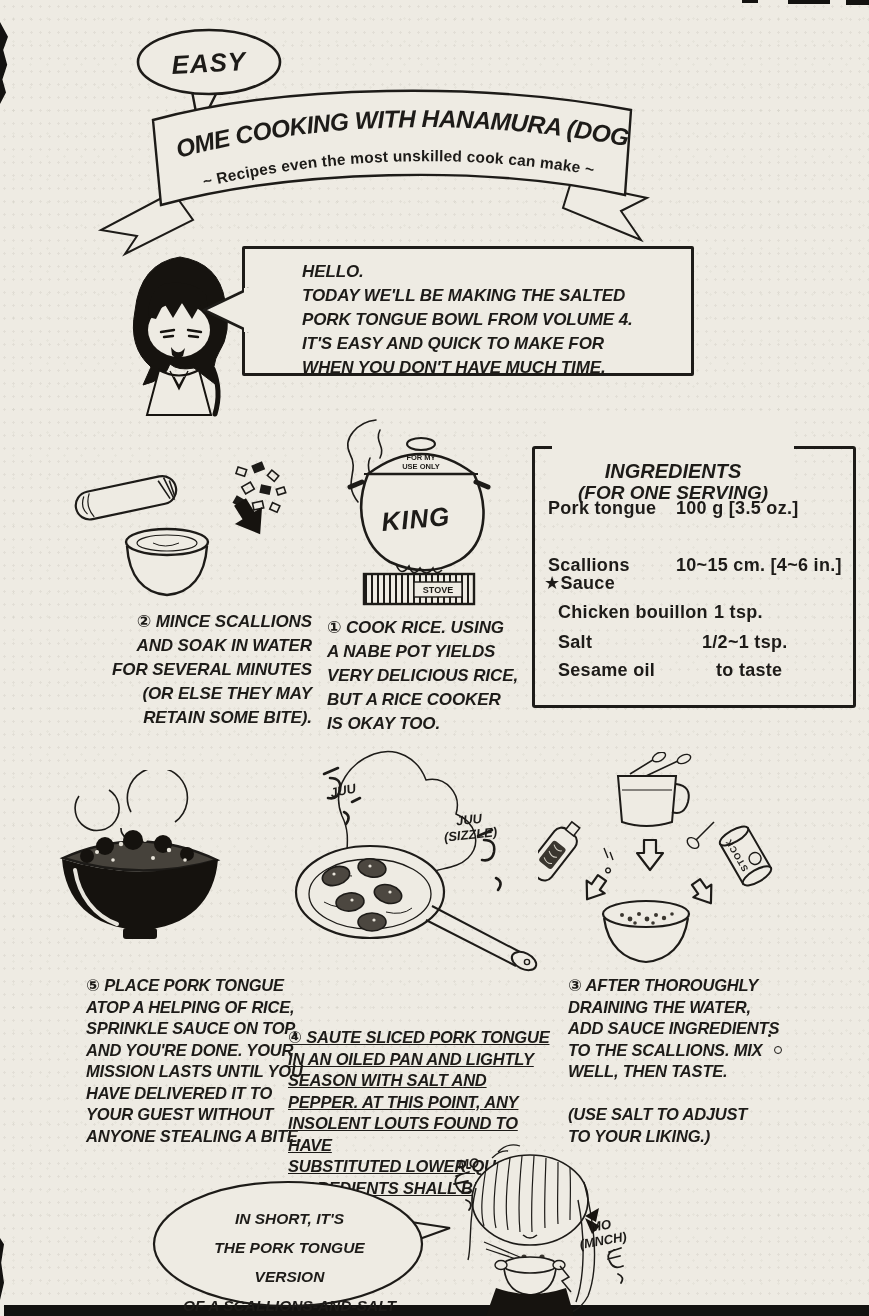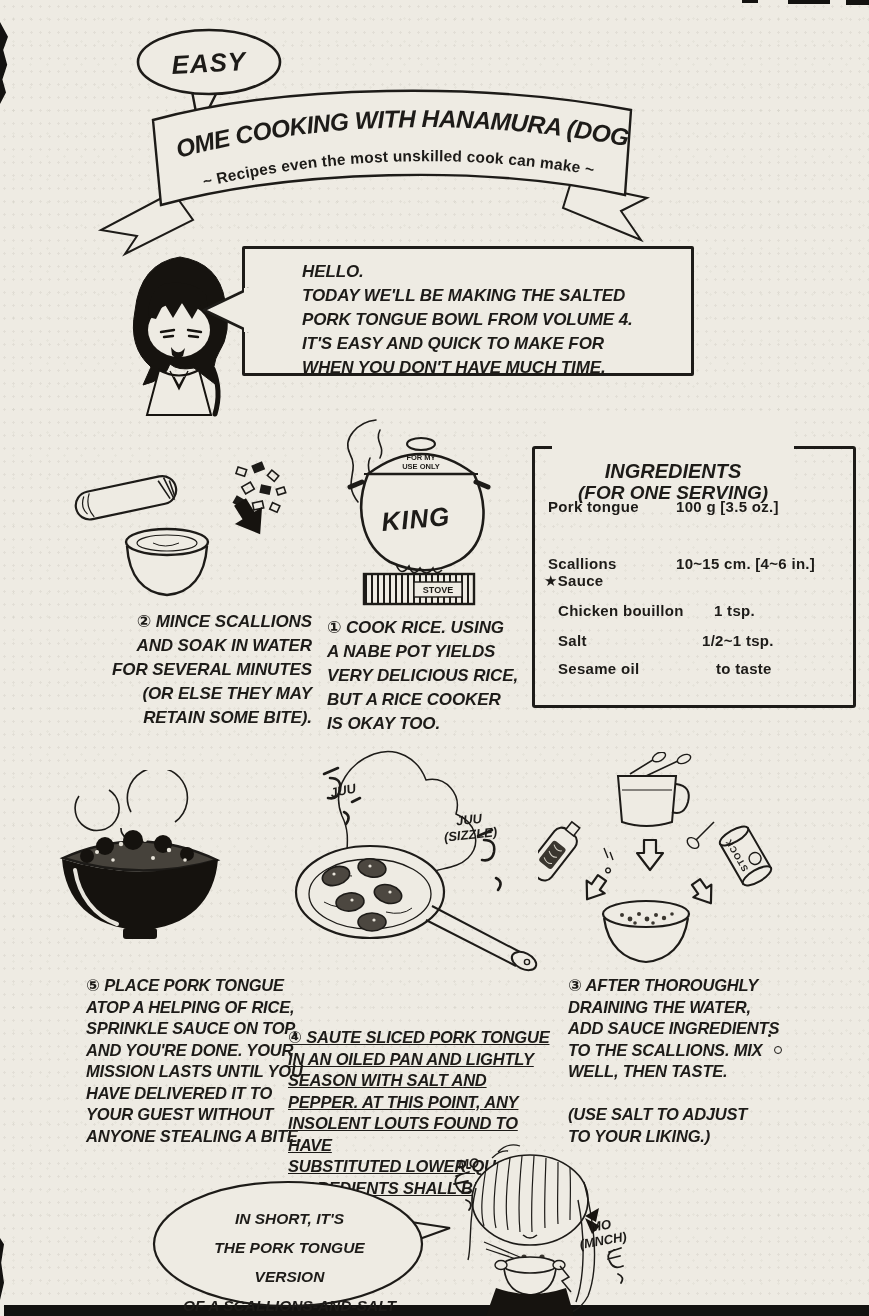--- a/index.html
+++ b/index.html
@@ -42,21 +42,21 @@
     background:transparent;
     border:3px solid var(--ink);
     border-radius:3px;
   }
   .ing-head{
     background:var(--paper);
     text-align:center;
     font-weight:bold;font-style:italic;
     padding:0 8px;
   }
-  .ing-row{position:absolute;font-size:15px;font-weight:bold;letter-spacing:.3px;}
+  .ing-row{position:absolute;font-size:18px;font-weight:bold;letter-spacing:.3px;}
   .artifact{position:absolute;background:#131210;}
   .speck{position:absolute;border-radius:50%;}
 </style>
 </head>
 <body>
 
 <div class="page">
 
   <div class="artifact" style="left:0;top:22px;width:8px;height:82px;clip-path:polygon(0 0,100% 18%,40% 34%,90% 52%,30% 70%,75% 86%,0 100%);"></div>
   <div class="artifact" style="left:742px;top:0;width:16px;height:3px;"></div>

